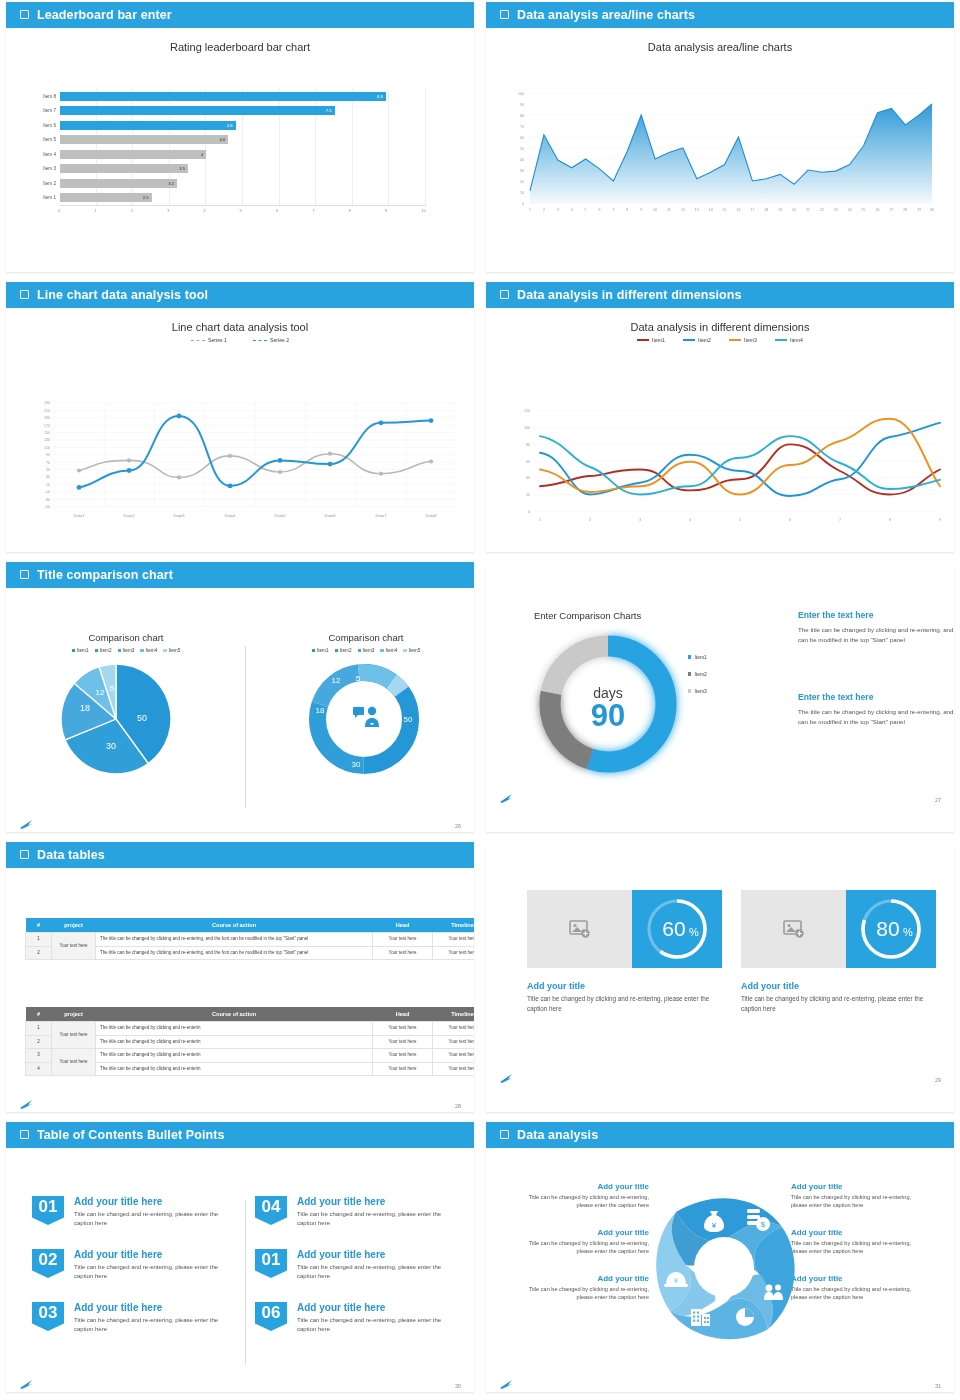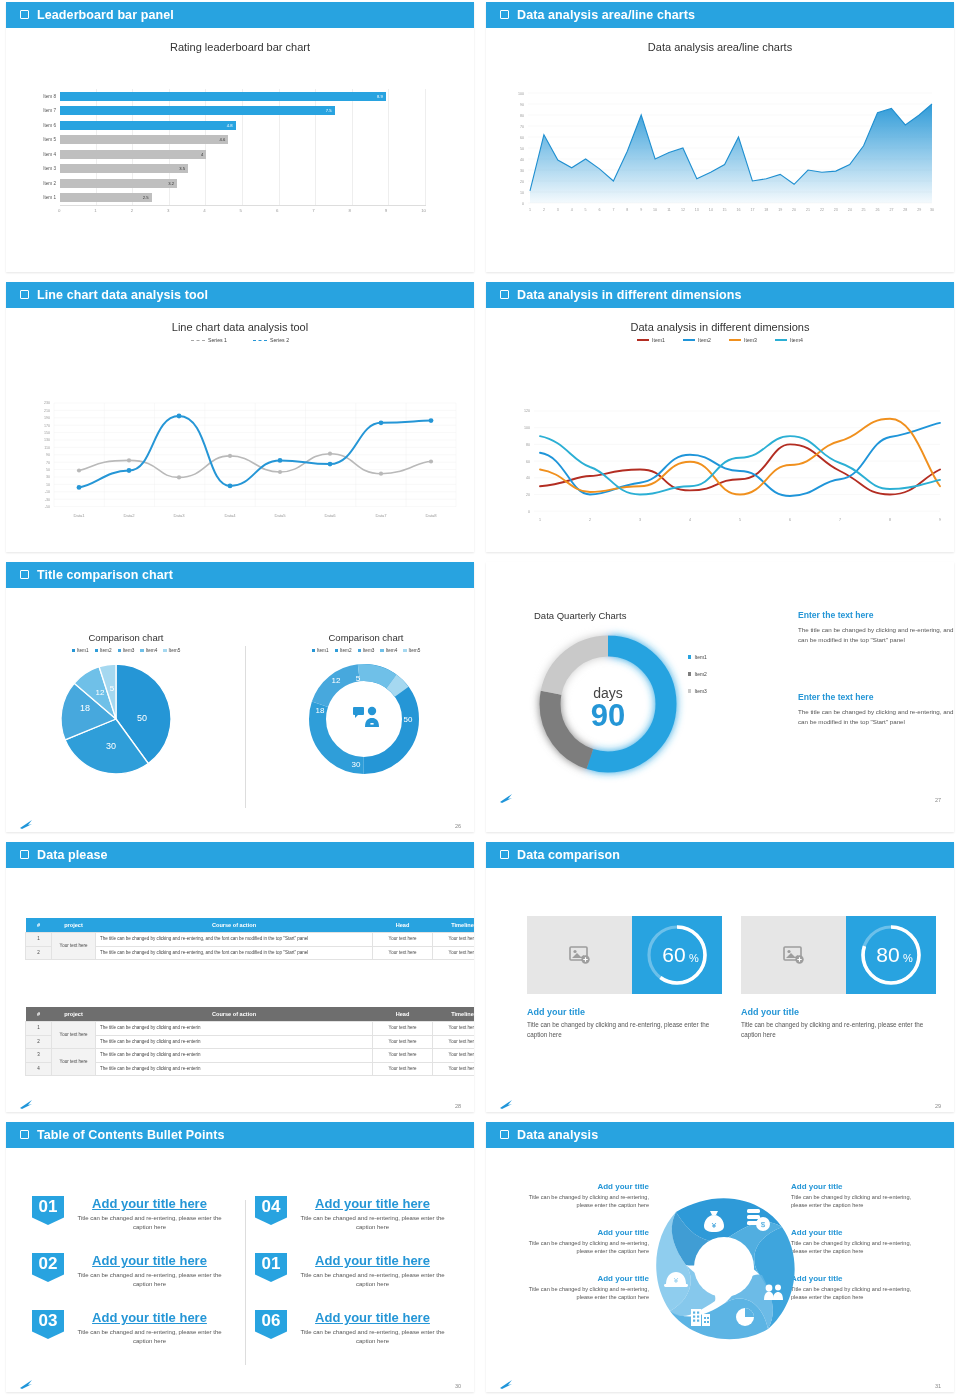--- a/index.html
+++ b/index.html
@@ -117,53 +117,53 @@
 
   
   .pcard { position: absolute; top: 48px; width: 195px; }
   .pcard .imgs { display: flex; height: 78px; }
   .pcard .ph { flex: 1; background: #e6e6e6; display: flex; align-items: center; justify-content: center; }
   .pcard .pct { width: 90px; background: #28a3e0; display: flex; align-items: center; justify-content: center; position: relative; }
   .pcard h4 { color: #2596d6; font-size: 9px; margin-top: 13px; }
   .pcard p { font-size: 6.3px; color: #555; line-height: 1.55; margin-top: 3px; }
 
   
-  .tocwrap { position: absolute; left: 26px; top: 48px; right: 26px; display: flex; text-align: center; }
+  .tocwrap { position: absolute; left: 26px; top: 48px; right: 26px; display: flex; }
   .toccol { flex: 1; }
   .tocitem { display: flex; gap: 10px; margin-bottom: 21px; }
   .badge {
     width: 32px; height: 29px; background: #28a3e0;
     color: #fff; font-size: 17px; font-weight: bold;
     display: flex; align-items: flex-start; justify-content: center;
     padding-top: 1px;
     clip-path: polygon(0 0, 100% 0, 100% 74%, 50% 100%, 0 74%);
     flex: 0 0 auto;
   }
-  .tocitem h4 { color: #2596d6; font-size: 13px; margin-bottom: 3px; text-decoration: underline; }
+  .tocitem h4 { color: #2596d6; font-size: 10px; margin-bottom: 3px; }
   .tocitem p { font-size: 6px; color: #555; line-height: 1.5; }
   .tocdiv { position: absolute; left: 239px; top: 52px; width: 1px; height: 165px; background: #ddd; }
 
   
   .riskcol { position: absolute; width: 135px; }
   .riskcol .it { margin-bottom: 14px; }
   .riskcol h4 { color: #2596d6; font-size: 8px; margin-bottom: 2px; }
   .riskcol p { font-size: 5.6px; color: #555; line-height: 1.5; }
   .rl { left: 28px; text-align: right; }
   .rr { right: 28px; text-align: left; }
 </style>
 </head>
 <body>
 
 <div class="grid">
 
   <div class="slide">
     <div class="slide-inner">
       <div class="hdr">
         <span class="hdr-sq"></span>
-        <span class="hdr-t">Leaderboard bar panel</span>
+        <span class="hdr-t">Leaderboard bar enter</span>
       </div>
       <div class="body">
         <div class="ctitle">Rating leaderboard bar chart</div>
         <div class="barchart">
           <div style="position:relative;">
             <div class="bargridwrap">
               <i></i>
                 <i></i>
                 <i></i>
                 <i></i>
@@ -609,21 +609,21 @@
             <path d="M1 9 L13 1 L9 6 L13 5 L3 10 Z" fill="#1f95d9"></path>
           </svg>
         <div class="pgnum">26</div>
       </div>
     </div>
   </div>
 
   <div class="slide">
     <div class="slide-inner">
       <div class="body">
-        <div class="dcl-title">Data Quarterly Charts</div>
+        <div class="dcl-title">Enter Comparison Charts</div>
         <svg class="svgwrap" style="left:42px;top:62px" width="160" height="160" viewBox="0 0 160 160">
           <defs>
             <filter id="glow" x="-50%" y="-50%" width="200%" height="200%">
               <feGaussianBlur stdDeviation="4" result="b"></feGaussianBlur>
               <feMerge>
                   <feMergeNode in="b"></feMergeNode>
                   <feMergeNode in="SourceGraphic"></feMergeNode>
                 </feMerge>
             </filter>
           </defs>
@@ -662,21 +662,21 @@
           </svg>
         <div class="pgnum">27</div>
       </div>
     </div>
   </div>
 
   <div class="slide">
     <div class="slide-inner">
       <div class="hdr">
         <span class="hdr-sq"></span>
-        <span class="hdr-t">Data please</span>
+        <span class="hdr-t">Data tables</span>
       </div>
       <div class="body">
         <table class="tbl blue" style="top:50px">
           <thead>
               <tr>
             <th style="width:26px">#</th>
             <th style="width:44px">project</th>
             <th>Course of action</th>
             <th style="width:60px">Head</th>
             <th style="width:60px">Timeline</th>
@@ -742,24 +742,20 @@
         <svg class="logo" viewBox="0 0 16 11">
             <path d="M1 9 L13 1 L9 6 L13 5 L3 10 Z" fill="#1f95d9"></path>
           </svg>
         <div class="pgnum">28</div>
       </div>
     </div>
   </div>
 
   <div class="slide">
     <div class="slide-inner">
-      <div class="hdr">
-        <span class="hdr-sq"></span>
-        <span class="hdr-t">Data comparison</span>
-      </div>
       <div class="body">
         <div class="pcard" style="left:41px">
           <div class="imgs">
             <div class="ph">
               <svg width="22" height="20" viewBox="0 0 22 20">
                 <rect x="1" y="2" width="17" height="13" rx="1" fill="none" stroke="#9d9d9d" stroke-width="1.6"></rect>
                 <circle cx="6" cy="6.5" r="1.6" fill="#9d9d9d"></circle>
                 <path d="M3 13 L8 8 L12 12 L14.5 10 L17 13 Z" fill="#9d9d9d"></path>
                 <circle cx="16.5" cy="14.5" r="4.2" fill="#9d9d9d"></circle>
                 <path d="M16.5 12.3 v4.4 M14.3 14.5 h4.4" stroke="#fff" stroke-width="1.2"></path>

